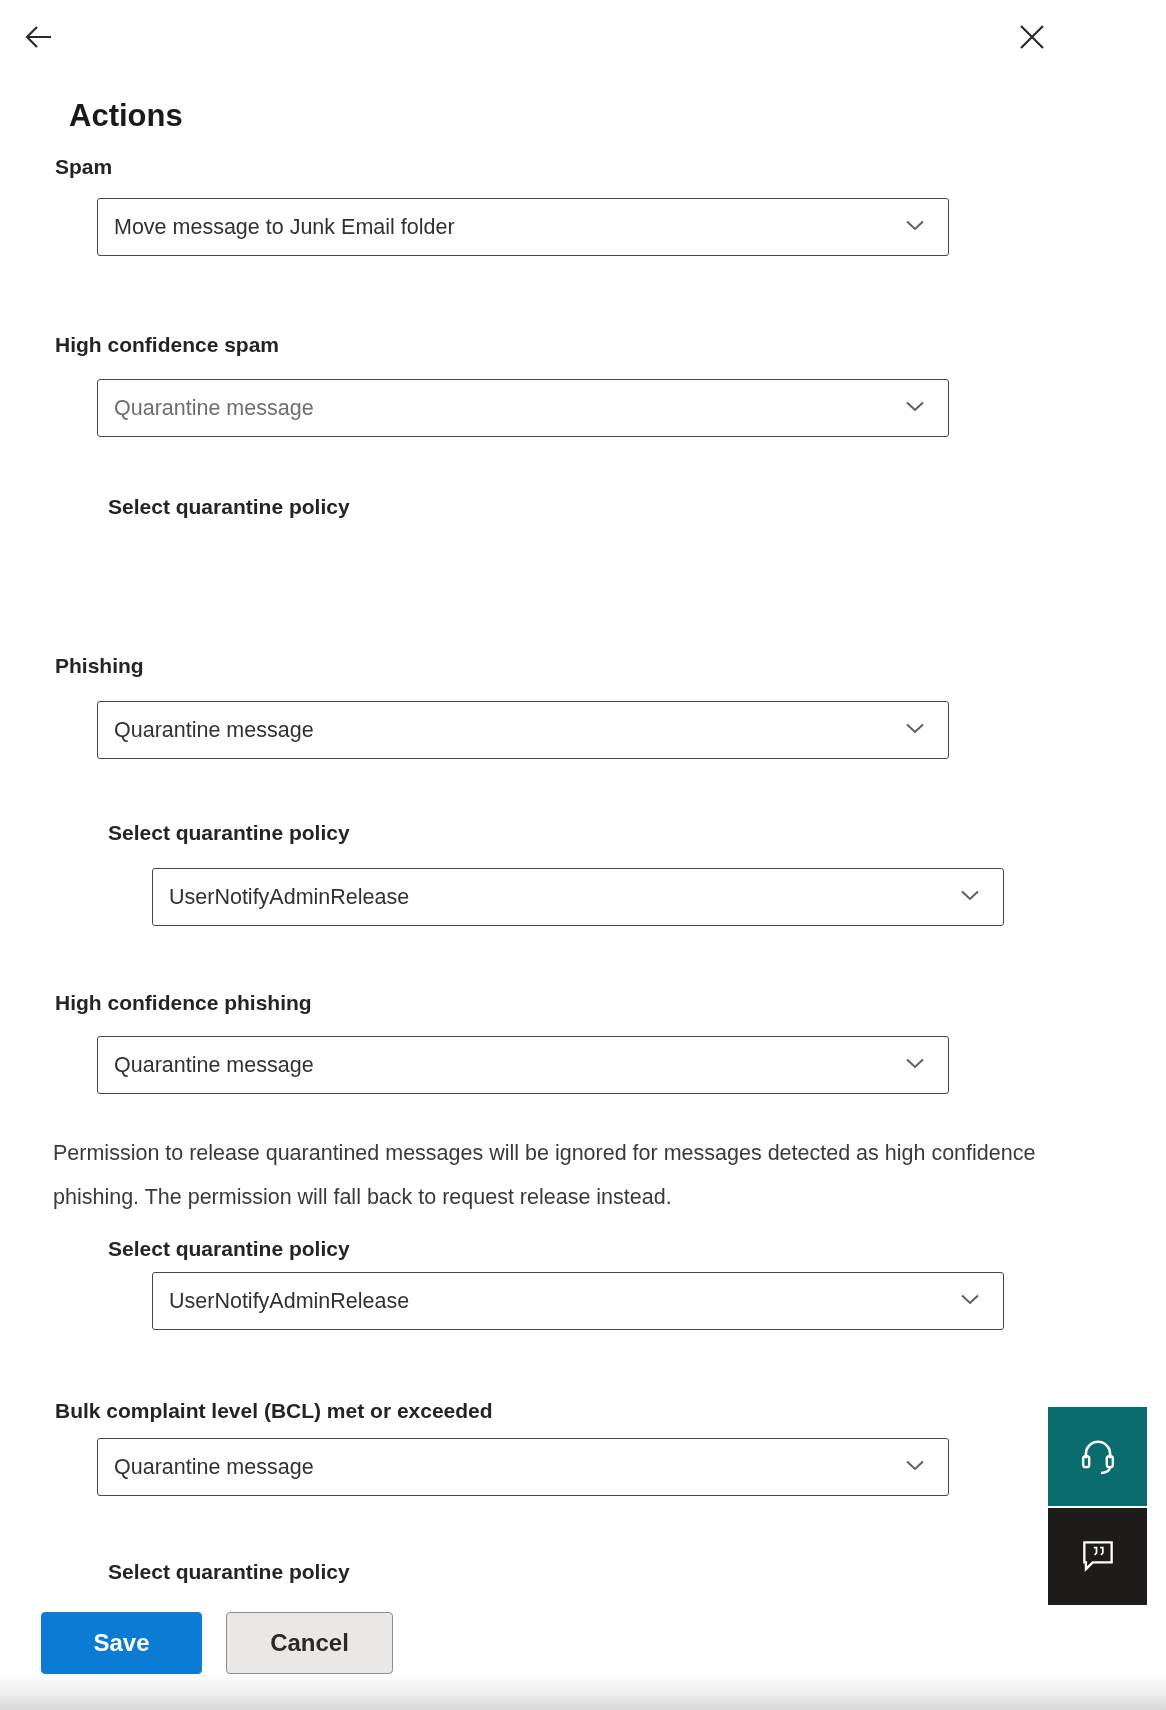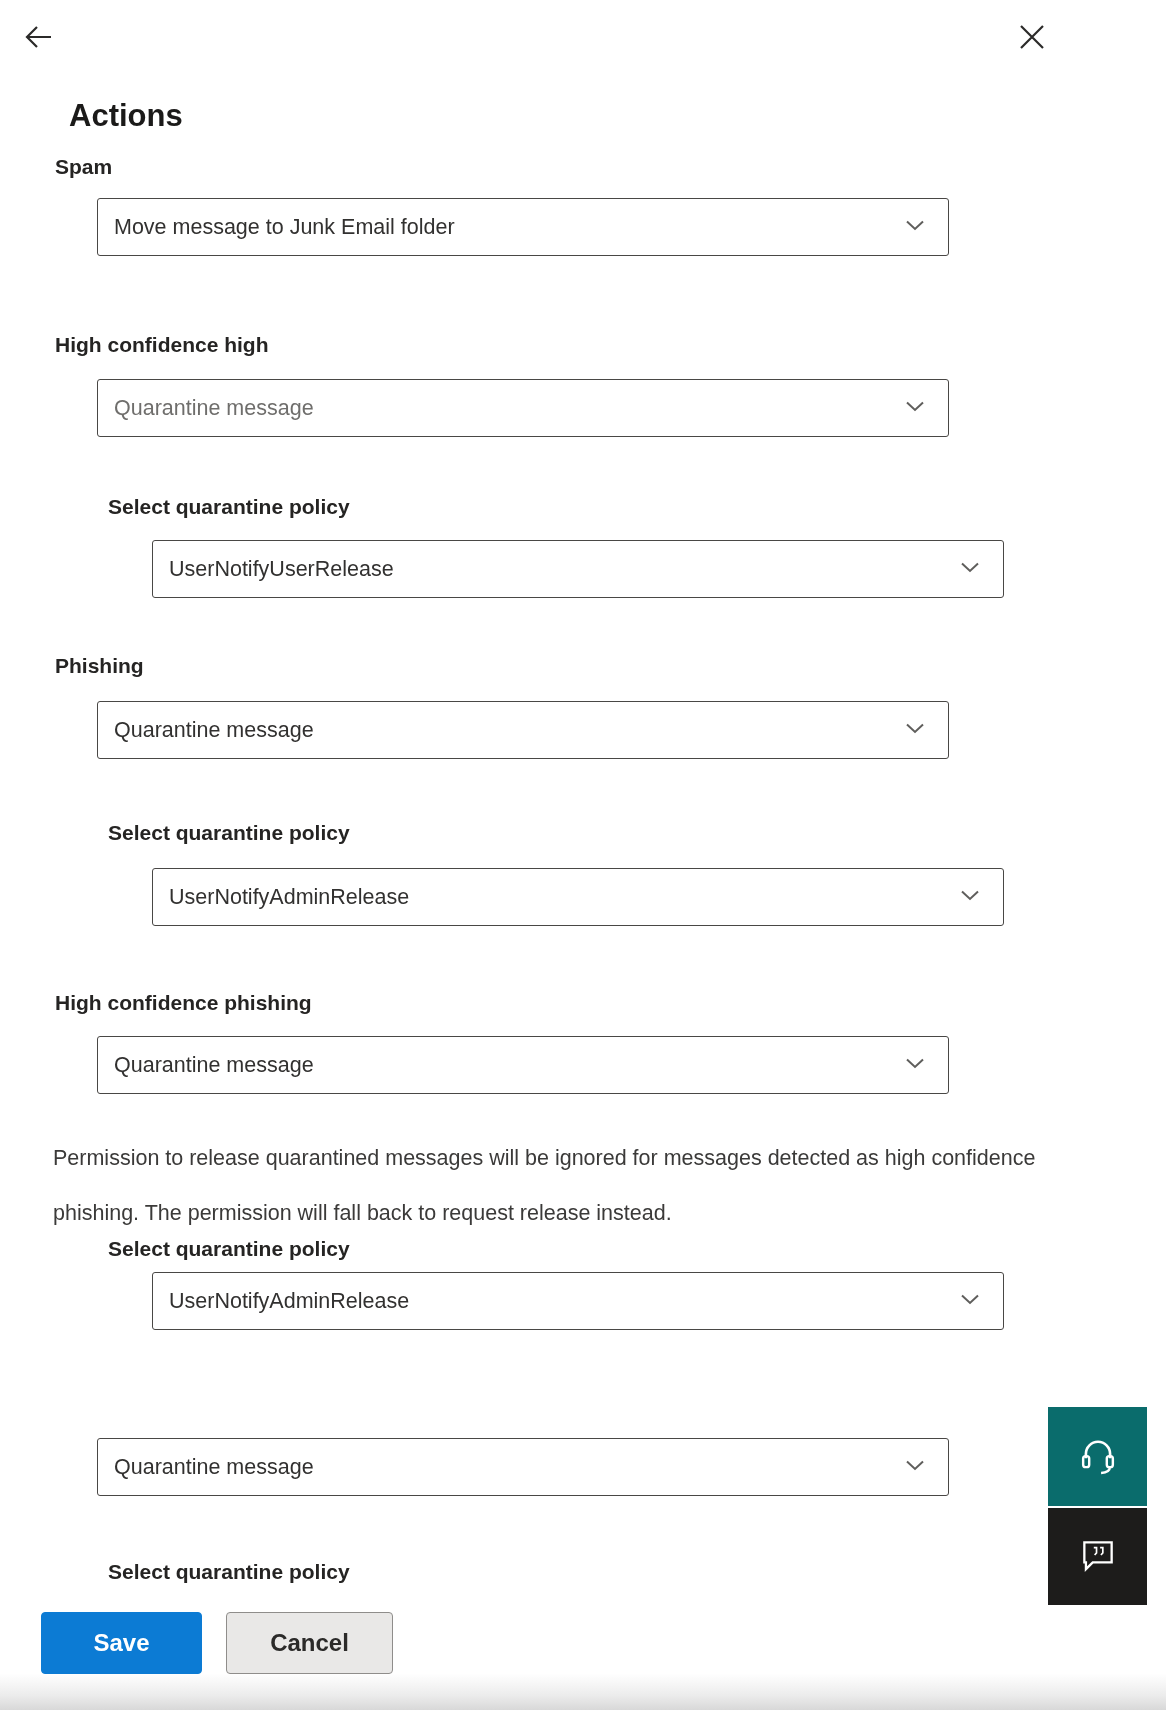--- a/index.html
+++ b/index.html
@@ -28,21 +28,21 @@
     display:flex;align-items:center;padding:0 64px 0 16px;cursor:pointer;margin-left:44px;
   }
   .dropdown.indent{left:108px;}
   .dropdown .value{
     font-size:21.5px;color:#323130;white-space:nowrap;overflow:hidden;text-overflow:ellipsis;
   }
   .dropdown.muted .value{color:#6f6e6c;}
   .chevron{position:absolute;right:20px;top:50%;transform:translateY(-50%);}
   .info-note{
     position:absolute;left:53px;top:1131px;width:1005px;
-    font-size:21.5px;line-height:55px;color:#3b3a39;
+    font-size:21.5px;line-height:44px;color:#3b3a39;
   }
   .footer{
     position:absolute;left:0;top:1588px;width:1166px;height:122px;z-index:5;
     background:linear-gradient(to bottom,#ffffff 0%,#ffffff 70%,#ececec 88%,#d8d8d8 100%);
   }
   .btn{
     position:absolute;top:24px;height:62px;border-radius:4px;font-size:24px;font-weight:600;
     font-family:"Liberation Sans", sans-serif;display:flex;align-items:center;justify-content:center;
     cursor:pointer;box-sizing:border-box;
   }
@@ -80,39 +80,31 @@
   <div class="field-label" style="top:155px">Spam</div>
   <div class="dropdown" style="top:198px">
     <span class="value">Move message to Junk Email folder</span>
     <span class="chevron">
       <svg width="26" height="26" viewBox="0 0 26 26">
           <path d="M5 9.5 L13 17 L21 9.5" fill="none" stroke="#5f5e5c" stroke-width="2"></path>
         </svg>
     </span>
   </div>
 
-  <div class="field-label" style="top:333px">High confidence high</div>
+  <div class="field-label" style="top:333px">High confidence spam</div>
   <div class="dropdown muted" style="top:379px">
     <span class="value">Quarantine message</span>
     <span class="chevron">
       <svg width="26" height="26" viewBox="0 0 26 26">
           <path d="M5 9.5 L13 17 L21 9.5" fill="none" stroke="#5f5e5c" stroke-width="2"></path>
         </svg>
     </span>
   </div>
 
   <div class="field-label indent" style="top:495px">Select quarantine policy</div>
-  <div class="dropdown indent" style="top:540px">
-    <span class="value">UserNotifyUserRelease</span>
-    <span class="chevron">
-      <svg width="26" height="26" viewBox="0 0 26 26">
-          <path d="M5 9.5 L13 17 L21 9.5" fill="none" stroke="#5f5e5c" stroke-width="2"></path>
-        </svg>
-    </span>
-  </div>
 
   <div class="field-label" style="top:654px">Phishing</div>
   <div class="dropdown" style="top:701px">
     <span class="value">Quarantine message</span>
     <span class="chevron">
       <svg width="26" height="26" viewBox="0 0 26 26">
           <path d="M5 9.5 L13 17 L21 9.5" fill="none" stroke="#5f5e5c" stroke-width="2"></path>
         </svg>
     </span>
   </div>
@@ -142,20 +134,21 @@
   <div class="field-label indent" style="top:1237px">Select quarantine policy</div>
   <div class="dropdown indent" style="top:1272px">
     <span class="value">UserNotifyAdminRelease</span>
     <span class="chevron">
       <svg width="26" height="26" viewBox="0 0 26 26">
           <path d="M5 9.5 L13 17 L21 9.5" fill="none" stroke="#5f5e5c" stroke-width="2"></path>
         </svg>
     </span>
   </div>
 
+  <div class="field-label" style="top:1399px">Bulk complaint level (BCL) met or exceeded</div>
   <div class="dropdown" style="top:1438px">
     <span class="value">Quarantine message</span>
     <span class="chevron">
       <svg width="26" height="26" viewBox="0 0 26 26">
           <path d="M5 9.5 L13 17 L21 9.5" fill="none" stroke="#5f5e5c" stroke-width="2"></path>
         </svg>
     </span>
   </div>
 
   <div class="field-label indent" style="top:1560px">Select quarantine policy</div>

